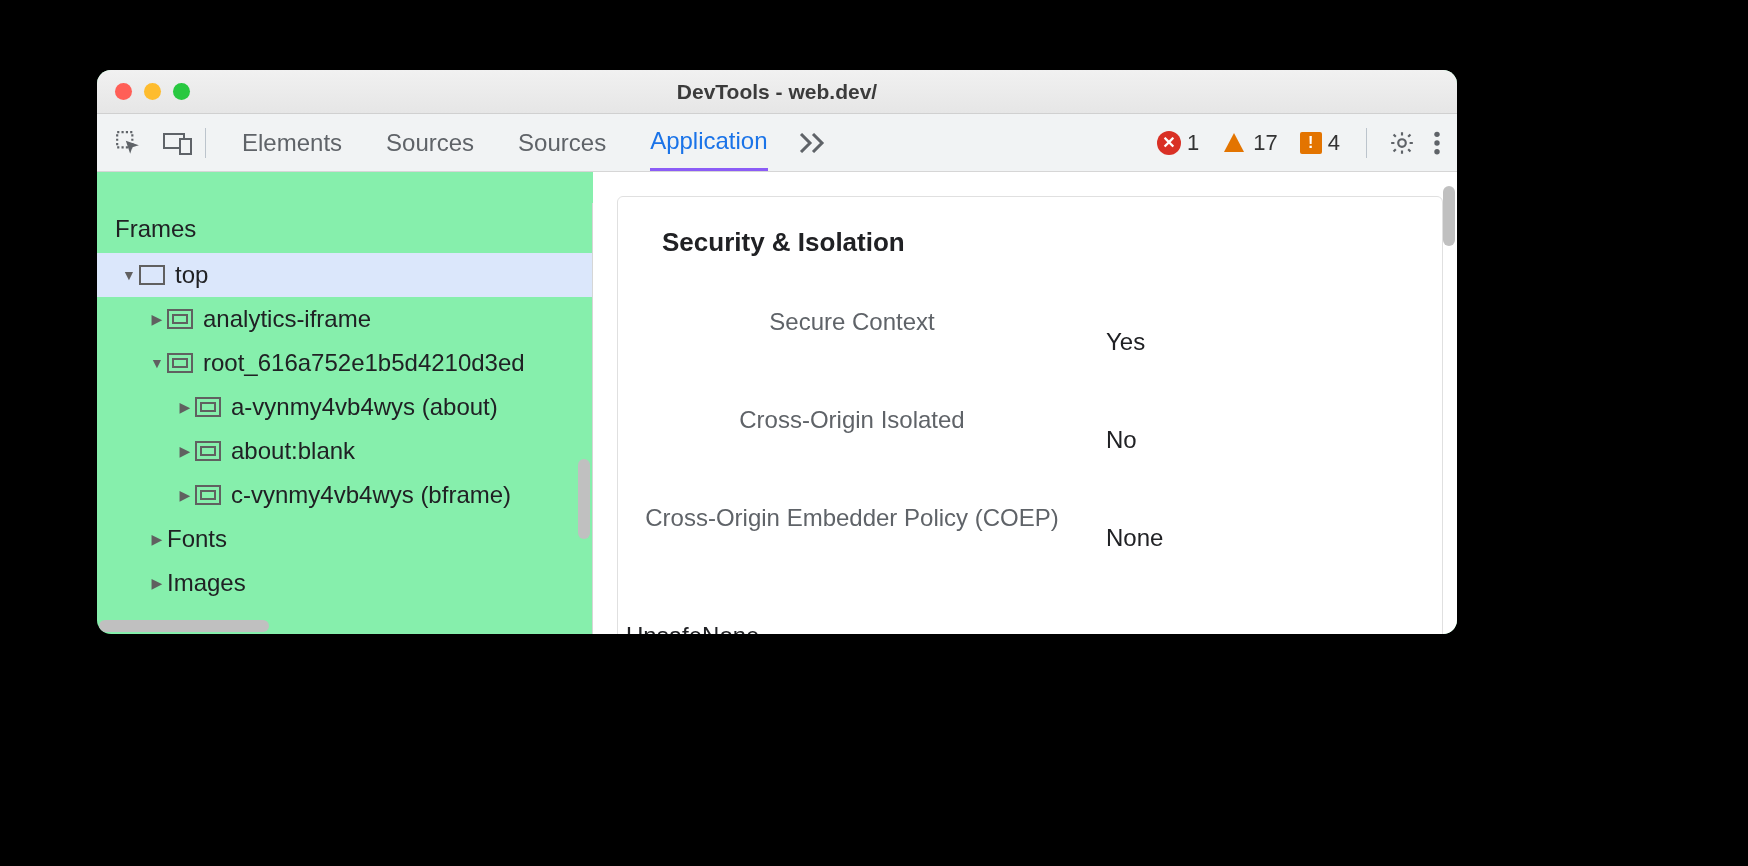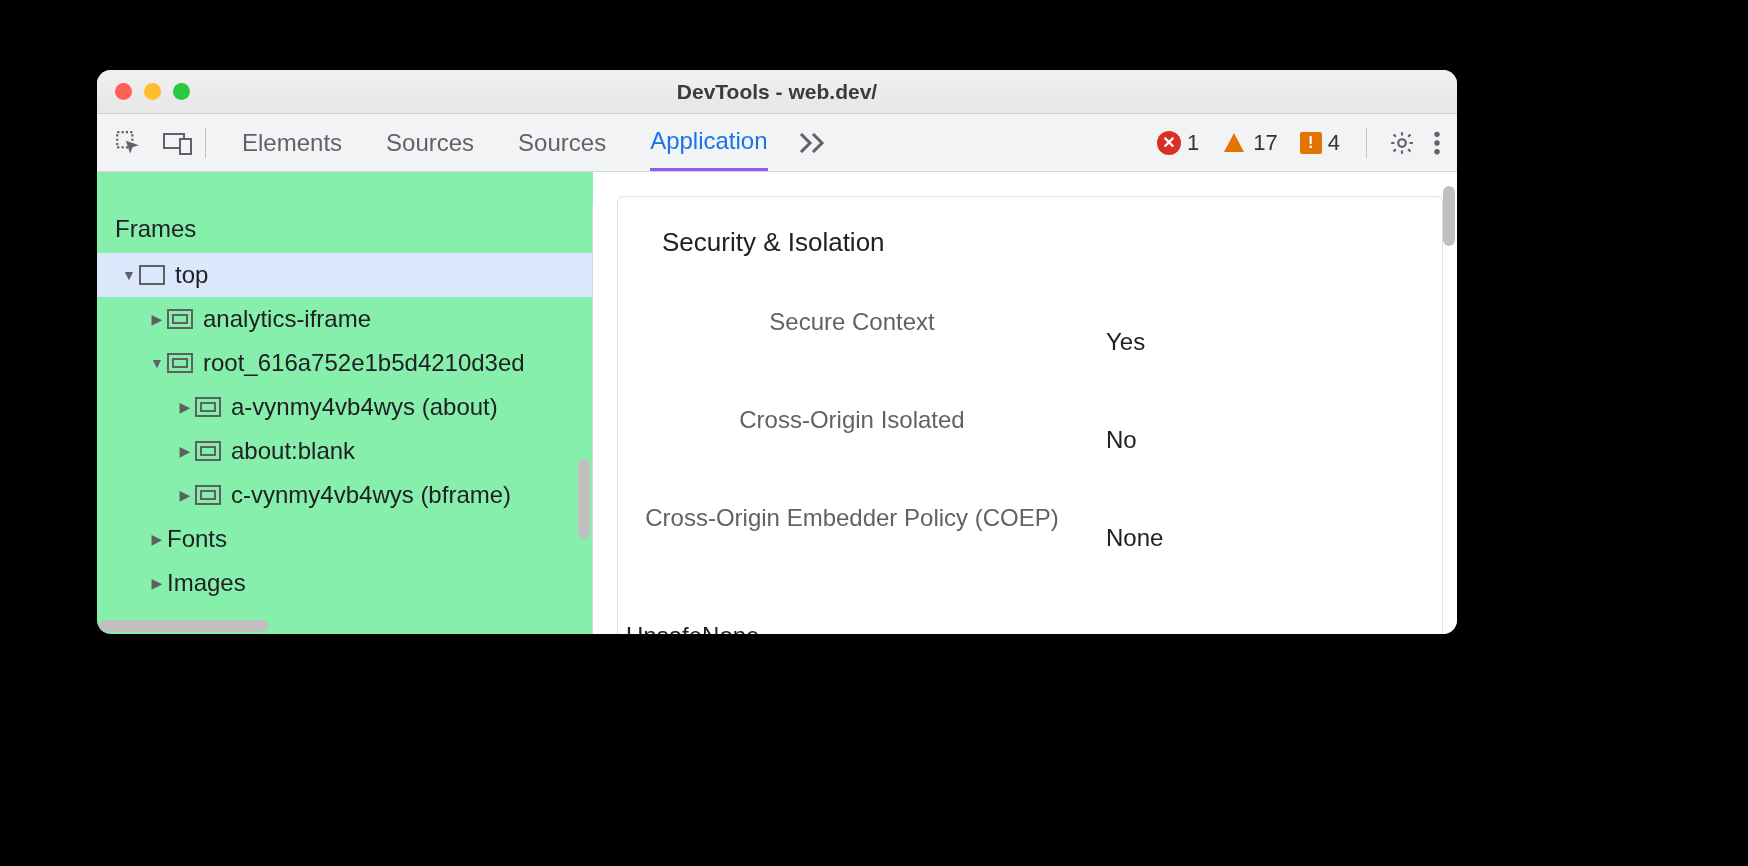--- a/index.html
+++ b/index.html
@@ -102,21 +102,21 @@
 
   .main {
     flex:1; position:relative; overflow:hidden; background:#fff;
     font-size:24px; color:#202124;
   }
   .card {
     position:absolute; left:24px; right:14px; top:24px;
     border:1px solid #e0e0e0; border-radius:6px;
     padding: 30px 8px 40px;
   }
-  .card h2 { font-size:26px; font-weight:400; padding-left:36px; margin-bottom:30px; }
+  .card h2 { font-size:26px; font-weight:700; padding-left:36px; margin-bottom:30px; }
   .kv { display:flex; align-items:center; margin: 30px 0; }
   .kv .k { width: 480px; text-align:center; color:#5f6368; padding-right:28px; }
   .kv .v { color:#202124;margin-top:40px; }
   .main-scroll-thumb {
     position:absolute; right:2px; top:14px; width:12px; height:60px;
     background:#c0c0c0; border-radius:6px;
   }
 
   svg { display:block; }
 </style>

